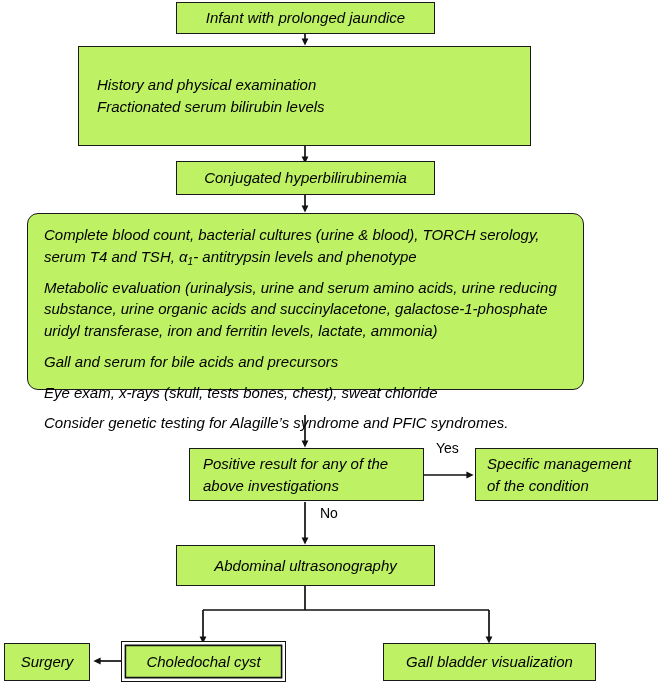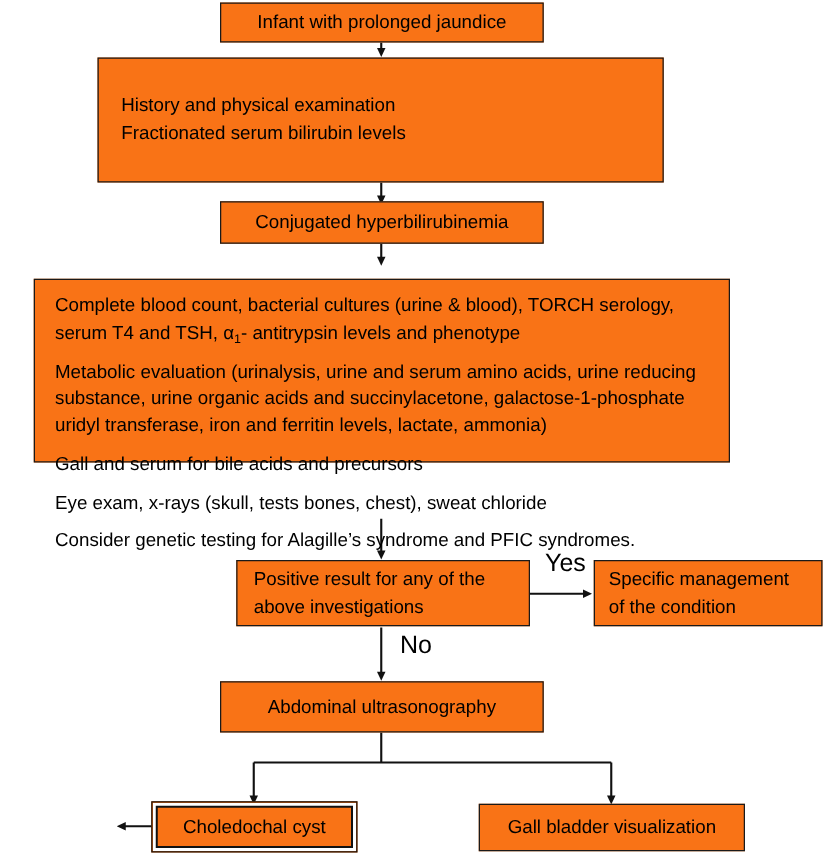--- a/index.html
+++ b/index.html
@@ -1,31 +1,31 @@
 <!DOCTYPE html>
 <html><head>
 <meta charset="utf-8">
 <style>
   html,body{margin:0;padding:0;background:#fff;}
   body{width:667px;height:685px;position:relative;
        font-family:"Liberation Sans","DejaVu Sans",sans-serif;
        color:#000;overflow:hidden;}
   #flow{position:absolute;left:0;top:0;width:667px;height:685px;}
   .node{position:absolute;box-sizing:border-box;border:1.6px solid #1a1a1a;
-        background:#f97316;display:flex;align-items:center;z-index:2;}
+        background:#bef264;display:flex;align-items:center;z-index:2;font-style:italic;}
   .node .txt{width:100%;line-height:1.45;}
   .ctr{justify-content:center;}
   .ctr .txt{text-align:center;}
   .left .txt{text-align:left;}
   .pad{padding:0 12px;}
   .fs15{font-size:15px;}
   .dbl{border:1.8px solid #111;box-shadow:inset 0 0 0 2.6px #fff, inset 0 0 0 4.2px #111;}
   .para{margin:0 0 9px 0;}
   .para:last-child{margin-bottom:0;}
-  .lbl{position:absolute;font-size:20px;z-index:3;background:#fff;padding:0 2px;}
+  .lbl{position:absolute;font-size:14px;z-index:3;background:#fff;padding:0 2px;}
   svg{position:absolute;left:0;top:0;z-index:1;}
   sub{font-size:10px;vertical-align:baseline;position:relative;bottom:-3px;}
 </style>
 </head>
 <body>
 
 <div id="flow">
 
   <svg width="667" height="685">
     <defs>
@@ -55,21 +55,21 @@
     <div class="txt">
       <div>History and physical examination</div>
       <div>Fractionated serum bilirubin levels</div>
     </div>
   </div>
 
   <div class="node ctr pad fs15" style="left:176px;top:161px;width:259px;height:34px;">
     <span class="txt">Conjugated hyperbilirubinemia</span>
   </div>
 
-  <div class="node left fs15" style="left:27px;top:223px;width:557px;height:147px;padding:10px 16px;align-items:flex-start;">
+  <div class="node left fs15" style="left:27px;top:213px;width:557px;height:177px;padding:10px 16px;align-items:flex-start;border-radius:11px;">
     <div class="txt">
       <p class="para">Complete blood count, bacterial cultures (urine &amp; blood), TORCH serology, serum T4 and TSH, α<sub>1</sub>- antitrypsin levels and phenotype</p>
       <p class="para">Metabolic evaluation (urinalysis, urine and serum amino acids, urine reducing substance, urine organic acids and succinylacetone, galactose-1-phosphate uridyl transferase, iron and ferritin levels, lactate, ammonia)</p>
       <p class="para">Gall and serum for bile acids and precursors</p>
       <p class="para">Eye exam, x-rays (skull, tests bones, chest), sweat chloride</p>
       <p class="para">Consider genetic testing for Alagille’s syndrome and PFIC syndromes.</p>
     </div>
   </div>
 
   <div class="node left fs15" style="left:189px;top:448px;width:235px;height:53px;padding:0 13px;">
@@ -84,18 +84,21 @@
   </div>
 
   <div class="node ctr pad fs15" style="left:176px;top:545px;width:259px;height:41px;">
     <span class="txt">Abdominal ultrasonography</span>
   </div>
 
   <div class="node ctr pad fs15 dbl" style="left:121px;top:641px;width:165px;height:41px;">
     <span class="txt">Choledochal cyst</span>
   </div>
 
+  <div class="node ctr pad fs15" style="left:4px;top:643px;width:86px;height:38px;">
+    <span class="txt">Surgery</span>
+  </div>
 
   <div class="node ctr pad fs15" style="left:383px;top:643px;width:213px;height:38px;">
     <span class="txt">Gall bladder visualization</span>
   </div>
 
 </div>
 
 </body></html>

